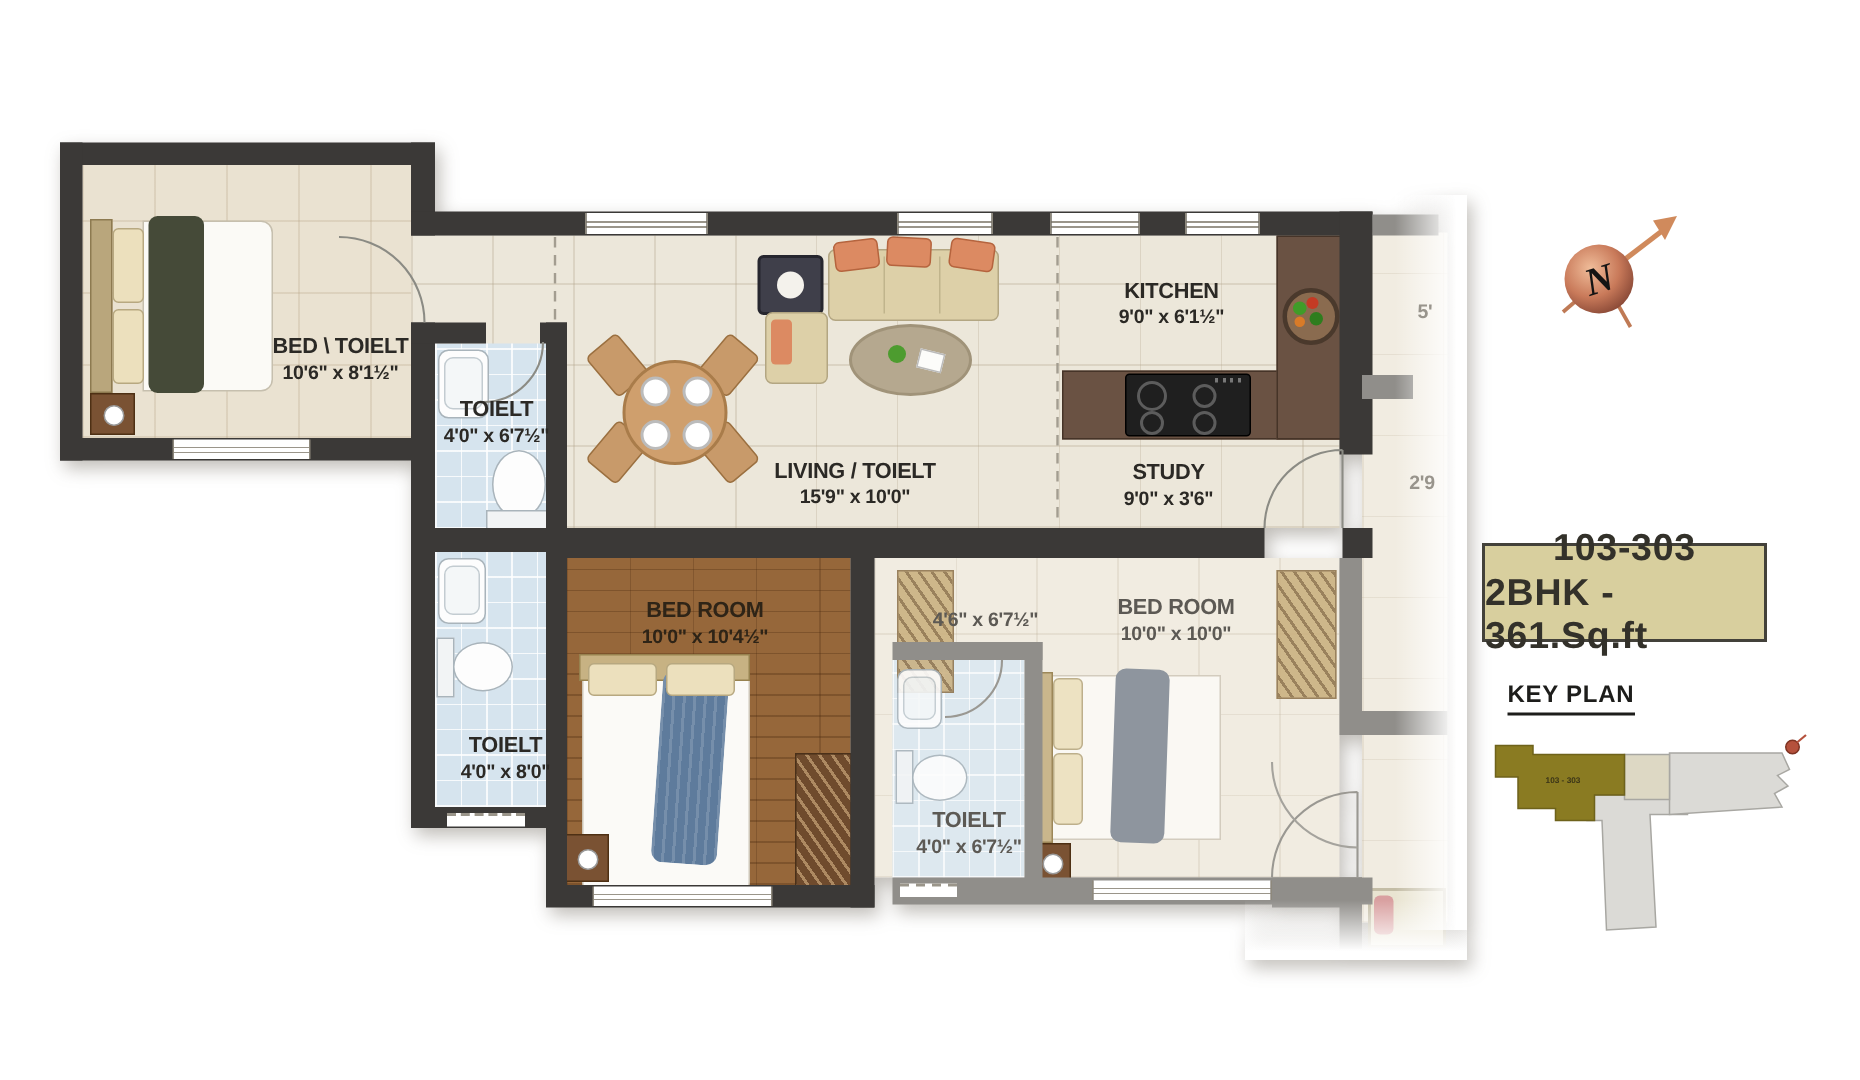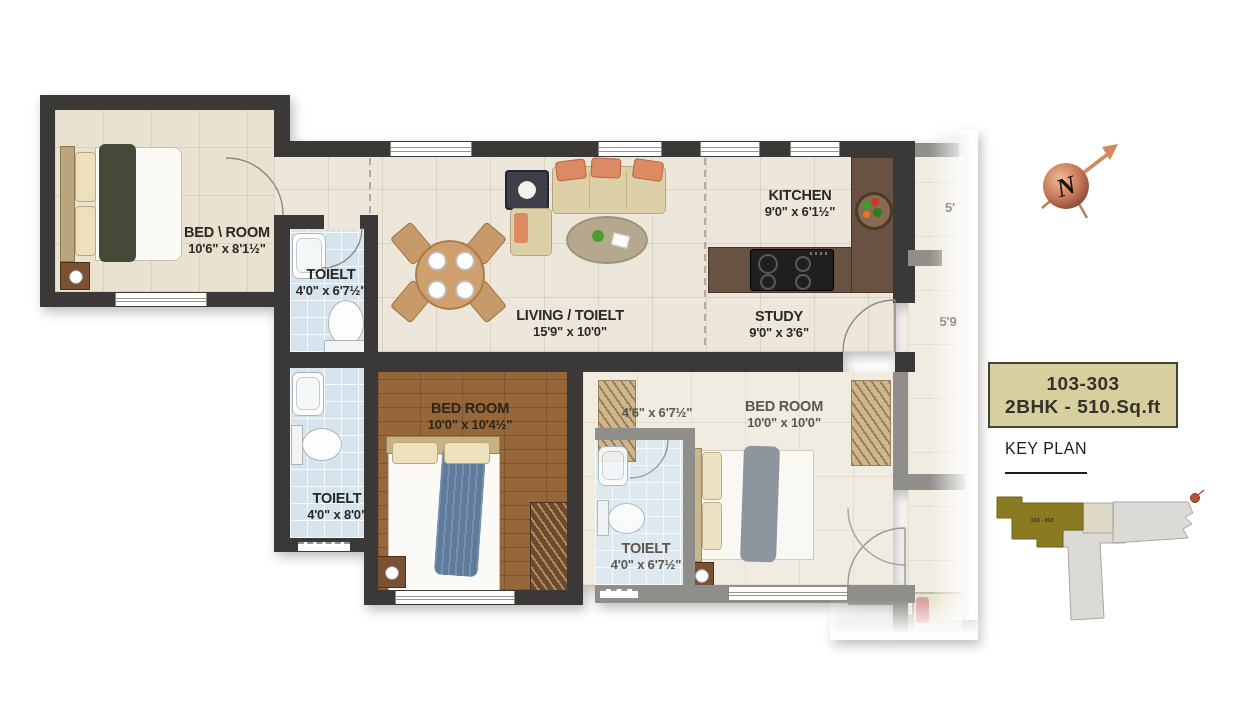--- a/index.html
+++ b/index.html
@@ -48,23 +48,23 @@
        white-space:nowrap;color:#2b2925;line-height:1.2;}
   .rn{display:block;font-size:14.5px;font-weight:bold;letter-spacing:-.2px;}
   .rd{display:block;font-size:13px;font-weight:bold;letter-spacing:-.2px;}
   .fadedlbl{color:#5c5954;}
   .ghostlbl{color:#98948c;}
   .overlay{position:absolute;left:0;top:0;z-index:50;pointer-events:none;}
   
   .badge{position:absolute;left:988px;top:362px;width:186px;height:62px;background:#d8cf9e;
          border:2px solid #43413a;z-index:70;display:flex;flex-direction:column;justify-content:center;
          align-items:center;gap:1px;}
-  .badge span{display:block;font-size:19px;font-weight:bold;color:#33312a;letter-spacing:.5px;}
-  .kp-title{position:absolute;left:1005px;top:440px;z-index:70;font-size:16px;font-weight:400;
-            color:#1d1d1b;letter-spacing:.5px;border-bottom:2px solid #1d1d1b;padding-bottom:14px;}
+  .badge span{display:block;font-size:25px;font-weight:bold;color:#33312a;letter-spacing:.5px;}
+  .kp-title{position:absolute;left:1005px;top:455px;z-index:70;font-size:16px;font-weight:700;
+            color:#1d1d1b;letter-spacing:.5px;border-bottom:2px solid #1d1d1b;padding-bottom:2px;}
   .fadeedge{position:absolute;z-index:45;background:linear-gradient(90deg,rgba(255,255,255,0),#fff 85%);}
   .fadebottom{position:absolute;z-index:45;background:linear-gradient(180deg,rgba(255,255,255,0),#fff 85%);}
   .lamp{position:absolute;z-index:12;background:#7a5233;border:1px solid #4e3014;}
   .lamp i{position:absolute;left:50%;top:50%;width:12px;height:12px;margin:-6px 0 0 -6px;
           background:#fff;border:1px solid #999;border-radius:50%;}
   .pill{position:absolute;z-index:12;background:#ece0bd;border:1px solid #b7a880;border-radius:4px;}
   .wc-basin{position:absolute;z-index:12;background:#fdfdfd;border:1px solid #a9b4bb;border-radius:7px;}
   .wc-basin i{position:absolute;left:3px;right:3px;top:4px;bottom:5px;border:1px solid #c3ccd1;
               border-radius:6px;background:#f4f7f8;}
   .wc-bowl{position:absolute;z-index:12;background:#fdfdfd;border:1px solid #a9b4bb;border-radius:50%;}
@@ -227,32 +227,32 @@
       <path d="M 362 228 A 40 40 0 0 1 322 268" fill="none" stroke="#8b8b84" stroke-width="1.4"></path>
       <path d="M 895 300 A 52 52 0 0 0 843 352 M 895 300 L 895 352" fill="none" stroke="#8b8b84" stroke-width="1.4"></path>
       <path d="M 905 528 A 57 57 0 0 0 848 585 M 905 528 L 905 585" fill="none" stroke="#9a9892" stroke-width="1.4"></path>
       <path d="M 668 440 A 38 38 0 0 1 630 478" fill="none" stroke="#9a9892" stroke-width="1.4"></path>
       <path d="M 848 508 A 57 57 0 0 0 905 565" fill="none" stroke="#a5a39d" stroke-width="1.4"></path>
       <path d="M 370 158 L 370 216" stroke="#a39d90" stroke-width="1.6" stroke-dasharray="7 5" fill="none"></path>
       <path d="M 705 158 L 705 350" stroke="#a39d90" stroke-width="1.6" stroke-dasharray="7 5" fill="none"></path>
     </svg>
 
     <div class="lbl" style="left:227px;top:240px">
-      <span class="rn">BED \ ROOM</span>
+      <span class="rn">BED \ TOIELT</span>
       <span class="rd">10'6" x 8'1½"</span>
     </div>
     <div class="lbl" style="left:331px;top:282px">
       <span class="rn">TOIELT</span>
       <span class="rd">4'0" x 6'7½"</span>
     </div>
     <div class="lbl" style="left:570px;top:323px">
       <span class="rn">LIVING / TOIELT</span>
       <span class="rd">15'9" x 10'0"</span>
     </div>
-    <div class="lbl" style="left:800px;top:203px">
+    <div class="lbl" style="left:781px;top:203px">
       <span class="rn">KITCHEN</span>
       <span class="rd">9'0" x 6'1½"</span>
     </div>
     <div class="lbl" style="left:779px;top:324px">
       <span class="rn">STUDY</span>
       <span class="rd">9'0" x 3'6"</span>
     </div>
     <div class="lbl" style="left:470px;top:416px;color:#2e2417">
       <span class="rn">BED ROOM</span>
       <span class="rd">10'0" x 10'4½"</span>
@@ -269,21 +269,21 @@
       <span class="rd">10'0" x 10'0"</span>
     </div>
     <div class="lbl fadedlbl" style="left:646px;top:556px">
       <span class="rn">TOIELT</span>
       <span class="rd">4'0" x 6'7½"</span>
     </div>
     <div class="lbl ghostlbl" style="left:950px;top:208px">
       <span class="rd">5'</span>
     </div>
     <div class="lbl ghostlbl" style="left:948px;top:322px">
-      <span class="rd">5'9</span>
+      <span class="rd">2'9</span>
     </div>
   </div>
 
   <svg style="position:absolute;left:1020px;top:140px;z-index:70" width="100" height="90">
     <defs>
       <radialGradient id="sph" cx="38%" cy="35%" r="75%">
         <stop offset="0%" stop-color="#f0bd9a"></stop>
           <stop offset="55%" stop-color="#c97a5a"></stop>
           <stop offset="100%" stop-color="#7e4030"></stop>
       </radialGradient>
@@ -291,21 +291,21 @@
     <line x1="22" y1="68" x2="36" y2="56" stroke="#bf7a55" stroke-width="2.5"></line>
     <line x1="58" y1="62" x2="67" y2="78" stroke="#bf7a55" stroke-width="2.5"></line>
     <line x1="54" y1="40" x2="88" y2="14" stroke="#d08a5c" stroke-width="3.5"></line>
     <polygon points="82,7 98,4 90,20" fill="#d08a5c"></polygon>
     <circle cx="46" cy="46" r="23" fill="url(#sph)"></circle>
     <text x="46" y="55" font-size="26" font-weight="bold" font-style="italic" text-anchor="middle" fill="#141414" transform="rotate(-18 46 46)" font-family="Liberation Serif, serif">N</text>
   </svg>
 
   <div class="badge">
     <span>103-303</span>
-    <span>2BHK - 510.Sq.ft</span>
+    <span>2BHK - 361.Sq.ft</span>
   </div>
 
   <div class="kp-title">KEY PLAN</div>
   <svg style="position:absolute;left:992px;top:486px;z-index:70" width="215" height="150">
     <polygon points="66,44 133,44 133,57 108,57 112,132 79,134 76,61 66,61" fill="#dbdad6" stroke="#a8a7a2" stroke-width="1"></polygon>
     <polygon points="121,16 196,16 201,27 193,31 200,38 191,43 196,52 121,57" fill="#dbdad6" stroke="#a8a7a2" stroke-width="1"></polygon>
     <polygon points="91,17 121,17 121,47 91,47" fill="#ddd8c4" stroke="#a8a7a2" stroke-width="1"></polygon>
     <polygon points="5,11 30,11 30,17 91,17 91,44 71,44 71,61 45,61 45,53 20,53 20,32 5,32" fill="#8a7b22" stroke="#6e621b" stroke-width="1"></polygon>
     <text x="50" y="36" font-size="5.5" font-weight="bold" text-anchor="middle" fill="#3a3418">103 - 303</text>
     <circle cx="203" cy="12" r="4.5" fill="#b5513c" stroke="#7e3322" stroke-width="1"></circle>

